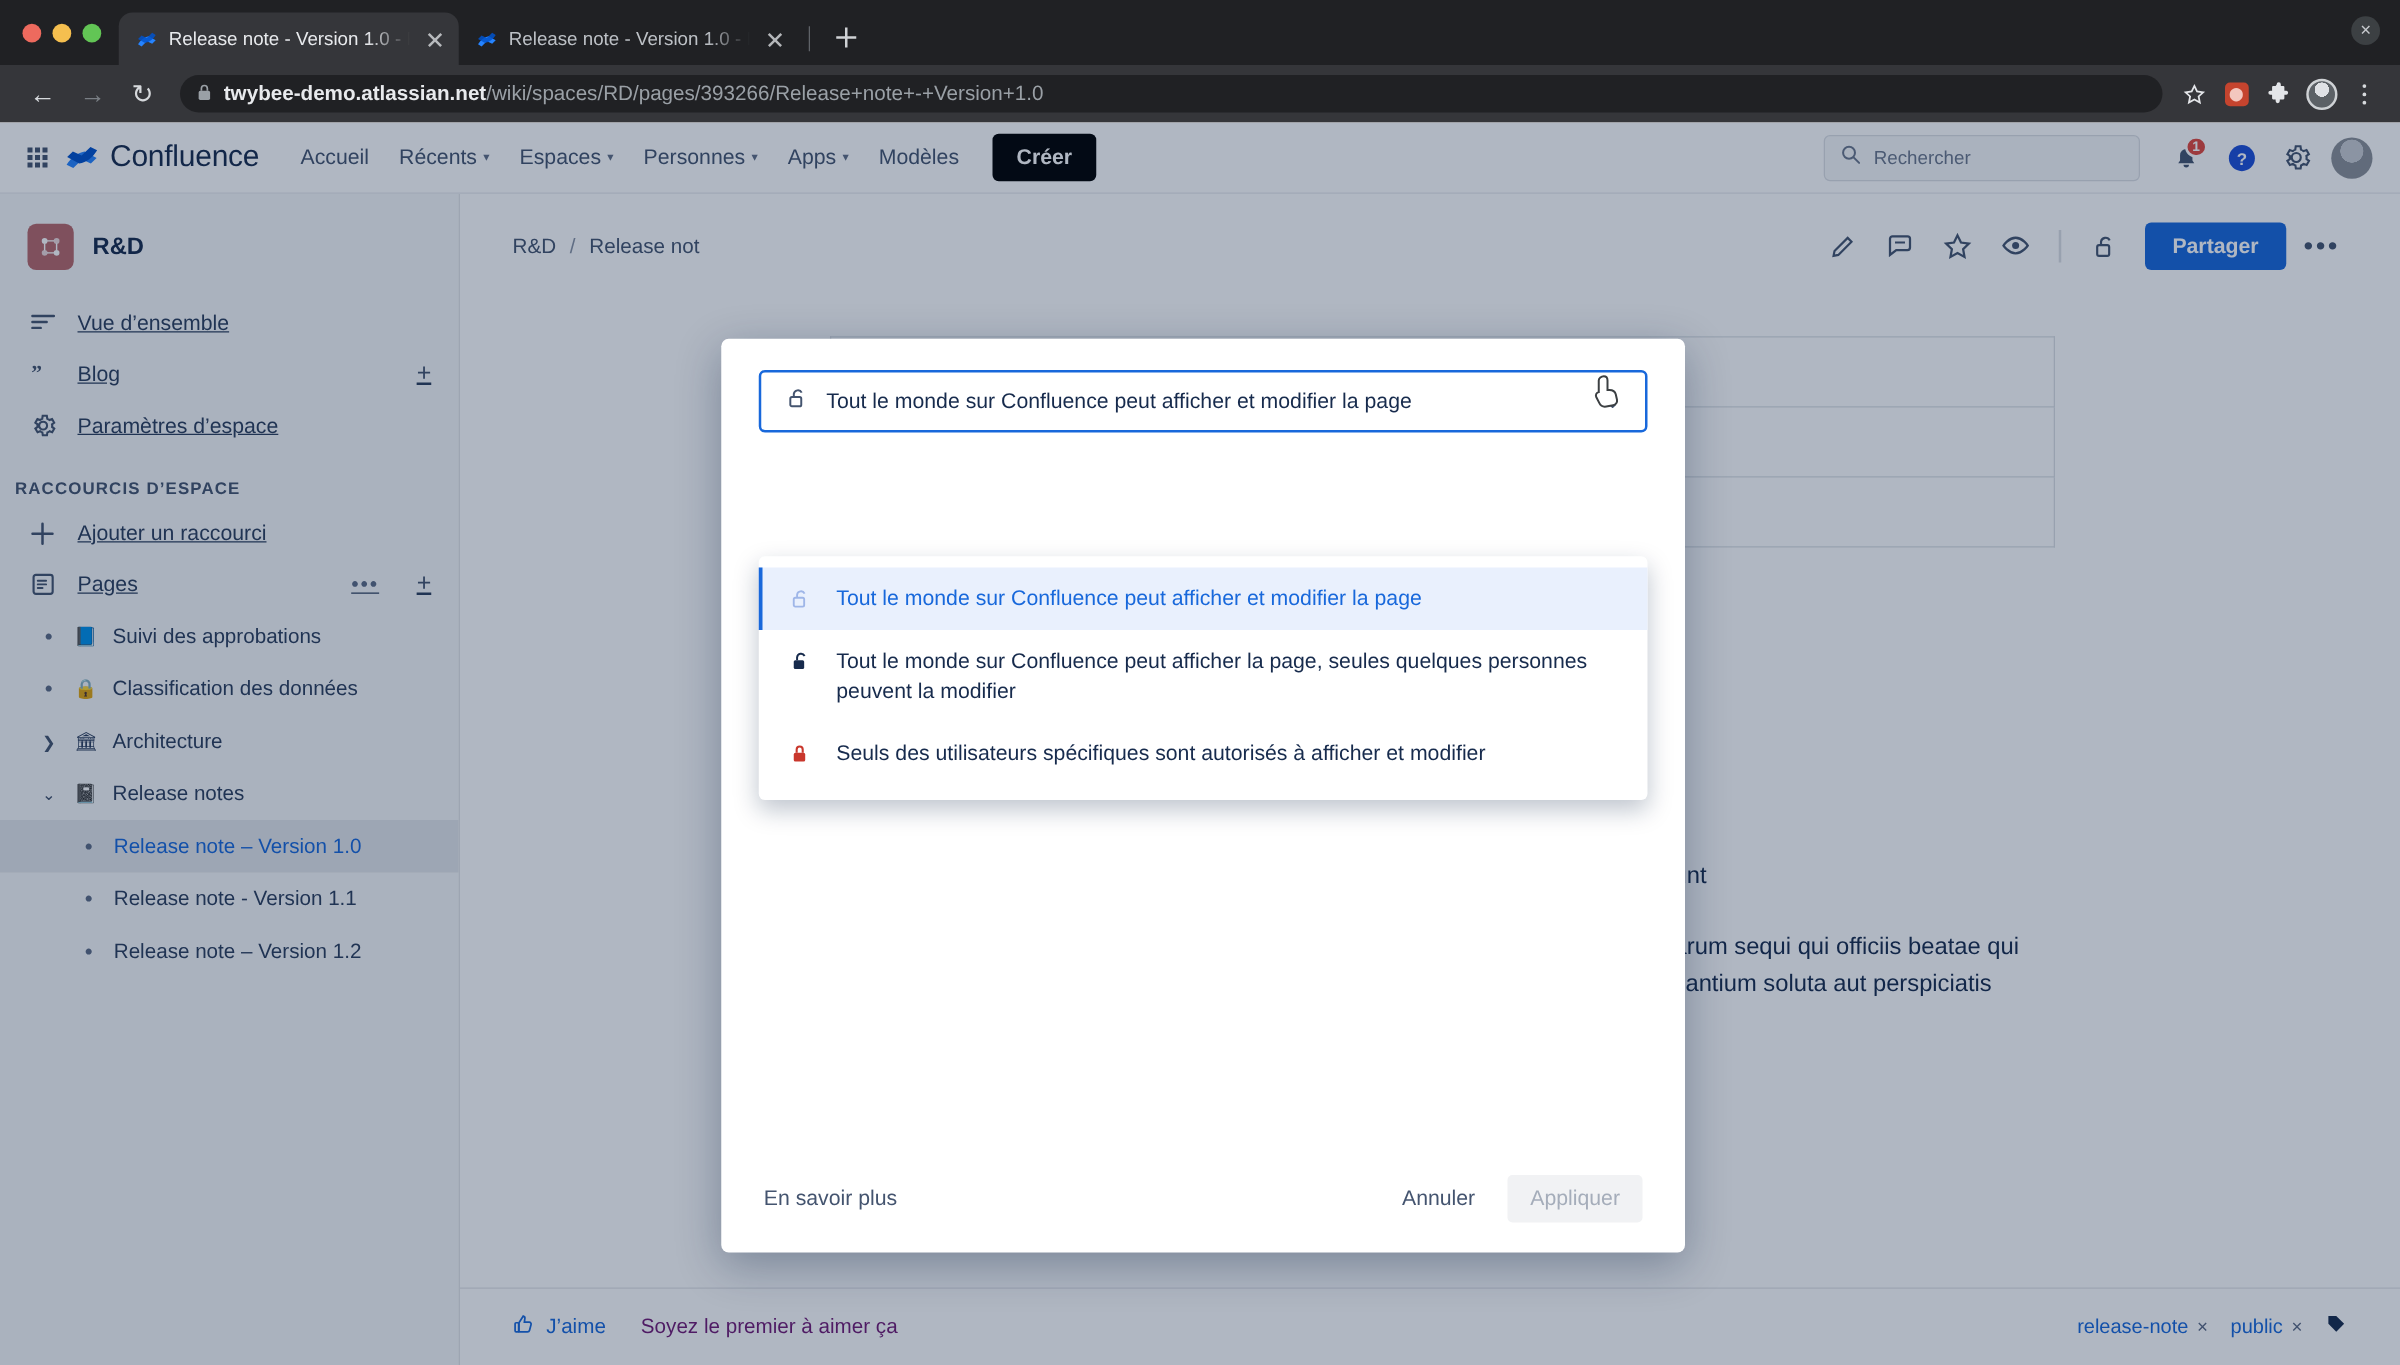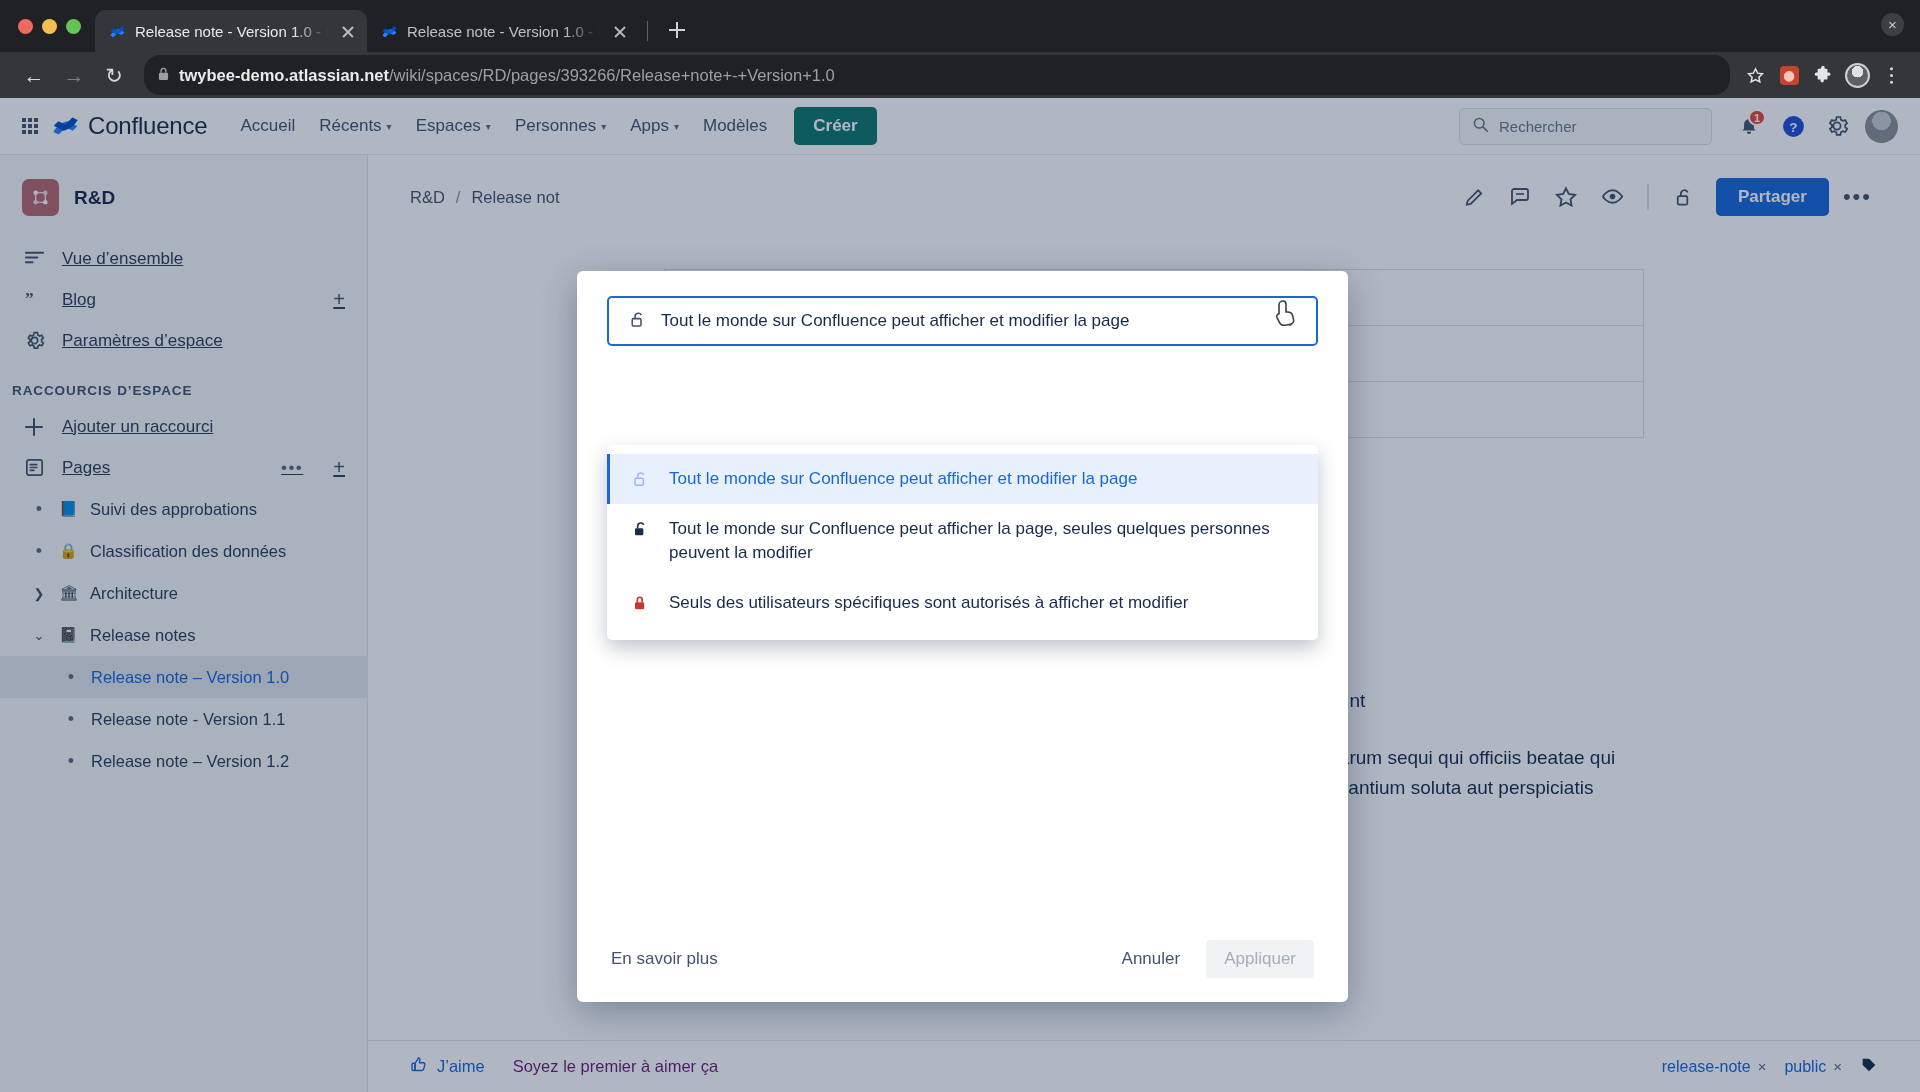--- a/index.html
+++ b/index.html
@@ -60,21 +60,21 @@
   .omnibar {
     height: 46px; background: #35363a; display: flex; align-items: center;
     gap: 0; padding: 0 14px;
   }
   .navbtn {
     width: 40px; height: 40px; display: flex; align-items: center; justify-content: center;
     color: #d6d9dc; font-size: 21px; line-height: 1; flex: none;
   }
   .navbtn.dim { color: #7a7f85; }
   .urlbox {
-    flex: 1; height: 40px; background: #202124; border-radius: 16px;
+    flex: 1; height: 30px; background: #202124; border-radius: 16px;
     display: flex; align-items: center; padding: 0 14px; margin-left: 10px;
     gap: 10px; overflow: hidden;
   }
   .urlbox .lock { font-size: 12px; color: #9aa0a6; }
   .urltext { font-size: 16.5px; white-space: nowrap; color: #9aa0a6; }
   .urltext b { color: #e8eaed; font-weight: 700; }
   .omni-icons { display: flex; align-items: center; gap: 4px; margin-left: 10px; }
   .oi { width: 30px; height: 30px; display: flex; align-items: center; justify-content: center; flex: none; }
   .ext-dot {
     width: 19px; height: 19px; border-radius: 4px; background: #c5442e;
@@ -108,21 +108,21 @@
   .cf-logo { display: flex; align-items: center; gap: 9px; margin-right: 22px; }
   .cf-mark { width: 27px; height: 24px; flex: none; }
   .cf-word { font-size: 24px; color: #172b4d; letter-spacing: -.2px; }
   .cf-nav { display: flex; align-items: center; gap: 2px; }
   .cf-nav a {
     font-size: 17px; color: #44546f; padding: 7px 11px; border-radius: 4px;
     display: inline-flex; align-items: center; gap: 5px; text-decoration: none; white-space: nowrap;
   }
   .caret { font-size: 10px; color: #626f86; }
   .btn-create {
-    background: #0f766e; color: #fff; font-size: 17px; font-weight: 600;
+    background: #000000; color: #fff; font-size: 17px; font-weight: 600;
     padding: 9px 19px; border-radius: 5px; margin-left: 16px; border: none;
   }
   .cf-top-right { margin-left: auto; display: flex; align-items: center; gap: 6px; }
   .searchbox {
     width: 253px; height: 37px; border: 1.5px solid #dcdfe4; border-radius: 5px;
     background: #f7f8f9; display: flex; align-items: center; gap: 10px; padding: 0 12px;
     margin-right: 12px;
   }
   .searchbox .ph { font-size: 15px; color: #6b778c; }
   .topicon { width: 38px; height: 38px; display: flex; align-items: center; justify-content: center; position: relative; flex: none; }
@@ -194,21 +194,21 @@
   .tbl {
     width: 100%; border-collapse: collapse; margin-top: 26px;
   }
   .tbl td { border: 1.5px solid #dcdfe4; height: 56px; }
   .illus { display: flex; justify-content: center; margin: 46px 0 30px 0; }
   .doc-p {
     font-size: 19px; line-height: 1.62; color: #172b4d; margin-bottom: 26px;
   }
 
   .pg-foot {
-    position: absolute; left: 0; right: 0; bottom: 0; height: 52px;
+    position: absolute; left: 0; right: 0; bottom: 0; height: 62px;
     border-top: 1px solid #e3e5e8; display: flex; align-items: center;
     padding: 0 42px 0 42px; background: #fff; gap: 0;
   }
   .like { display: flex; align-items: center; gap: 8px; color: #1868db; font-size: 16.5px; }
   .firstlike { font-size: 16.5px; color: #701a75; margin-left: 28px; }
   .tags { margin-left: auto; display: flex; align-items: center; gap: 18px; }
   .tag { font-size: 16px; color: #1868db; display: flex; align-items: center; gap: 7px; }
   .tag .x { color: #5c6a85; font-size: 15px; }
 
   

